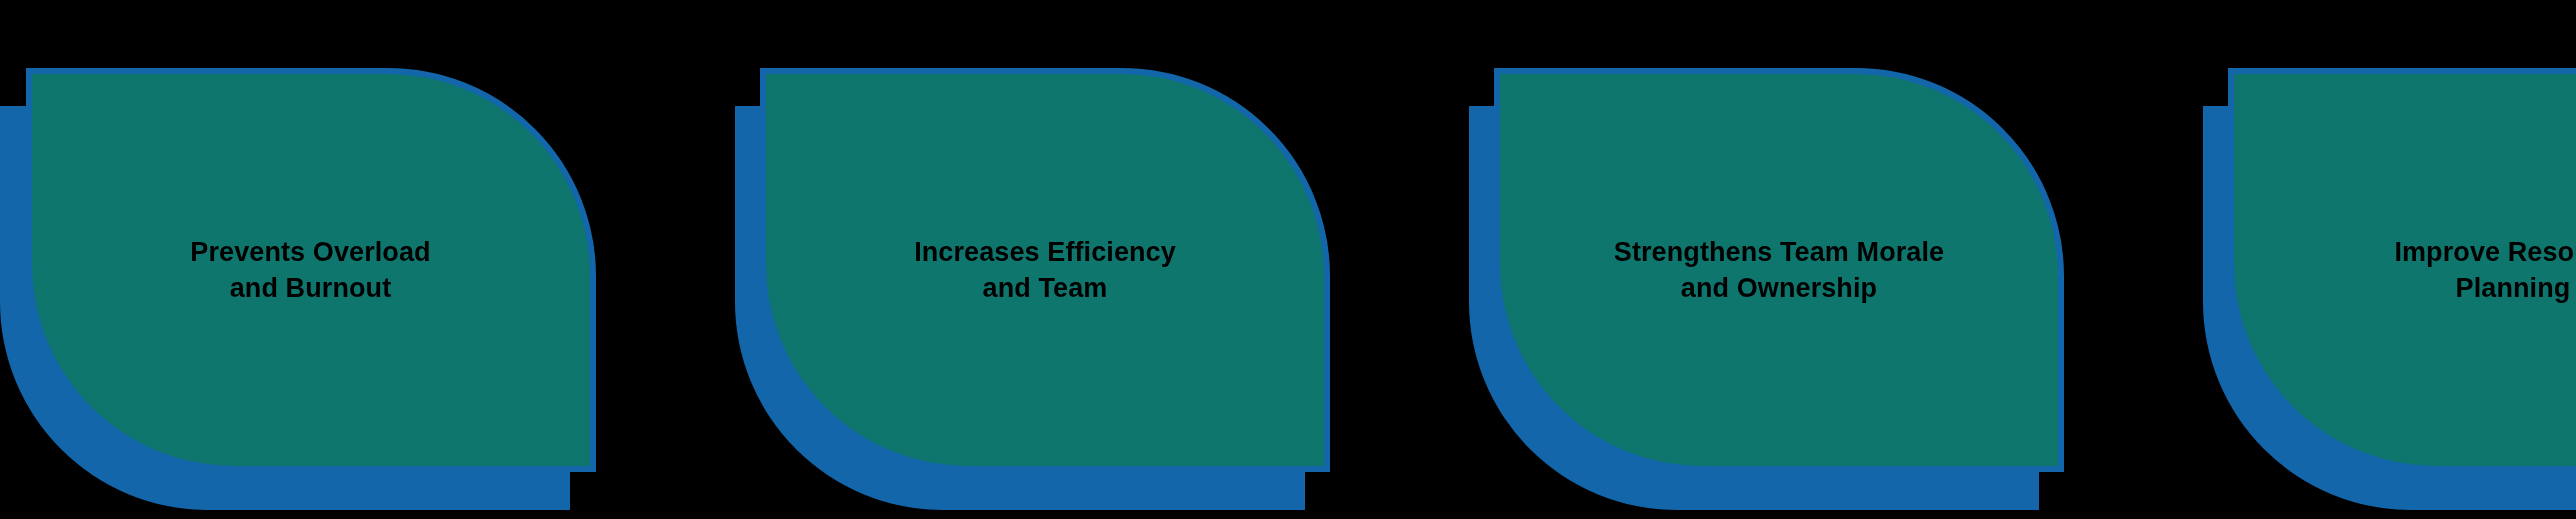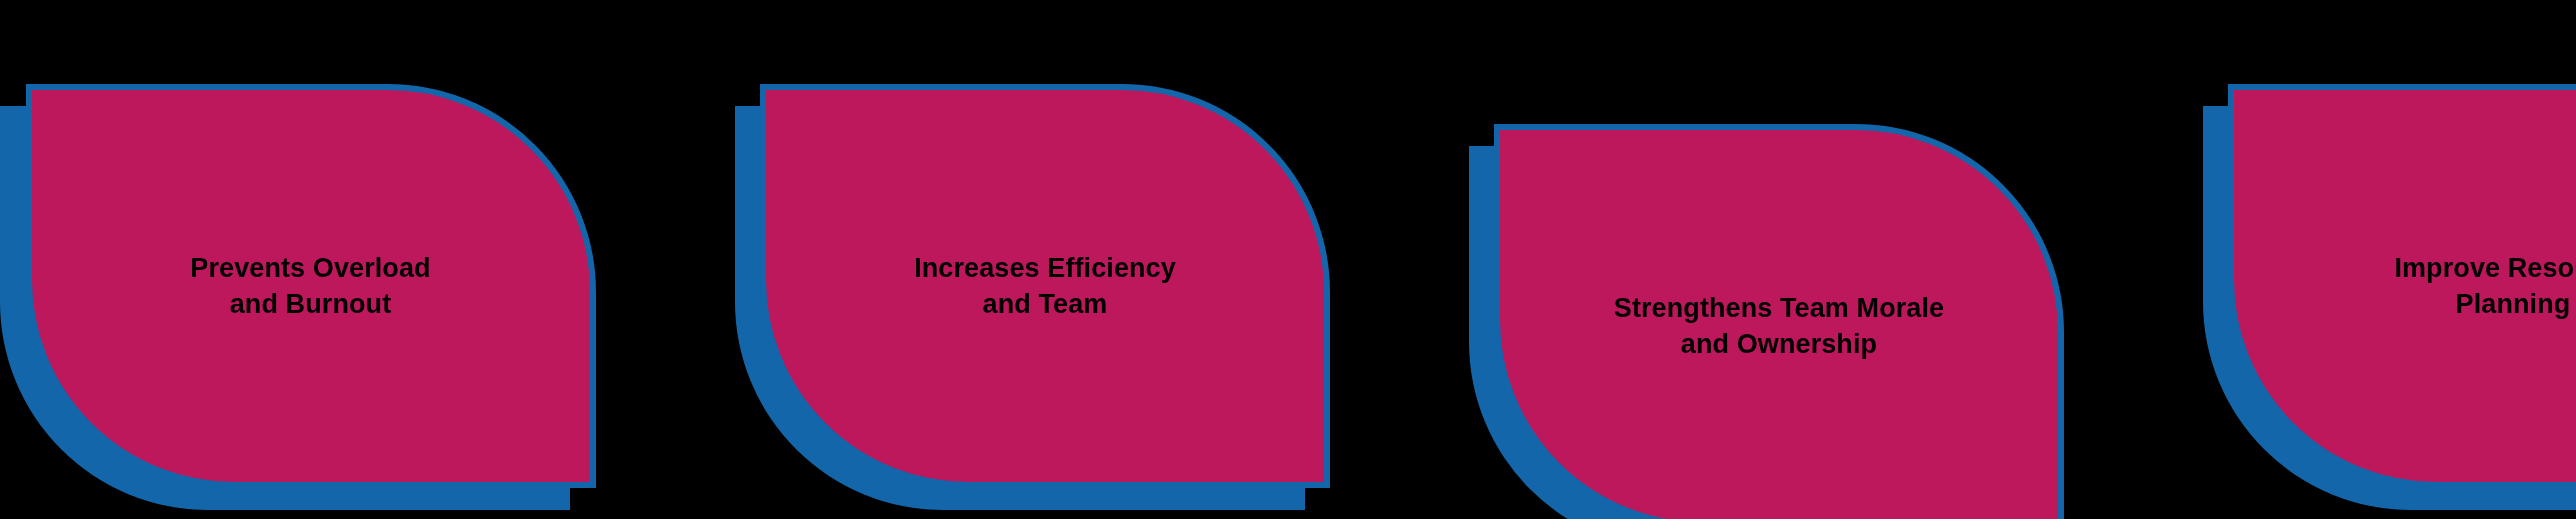--- a/index.html
+++ b/index.html
@@ -37,24 +37,24 @@
     width: 570px;
     height: 404px;
     background: #1266A9;
     border-radius: 0 208px 0 208px;
   }
 
   
   .card-face {
     position: absolute;
     left: 0;
-    top: 16px;
+    top: 0;
     width: 570px;
     height: 404px;
-    background: #be185d;
+    background: #0f766e;
     border: 6.4px solid #1266A9;
     box-sizing: border-box;
     border-radius: 0 208px 0 208px;
   }
 
   .card-label {
     position: absolute;
     left: 0;
     right: 0;
     top: 50%;
@@ -67,21 +67,21 @@
     line-height: 1.35;
     letter-spacing: 0.1px;
     padding: 0 64px;
     box-sizing: border-box;
     white-space: pre-line;
   }
 
   
   .card-1 { left: 25.5px; }
   .card-2 { left: 760px; }
-  .card-3 { left: 1494px; margin-top: 40px; }
+  .card-3 { left: 1494px; }
   .card-4 { left: 2228px; }
 </style>
 </head>
 <body>
 
 <div id="stage">
 
   <div class="card card-1">
     <div class="card-shadow"></div>
     <div class="card-face">

